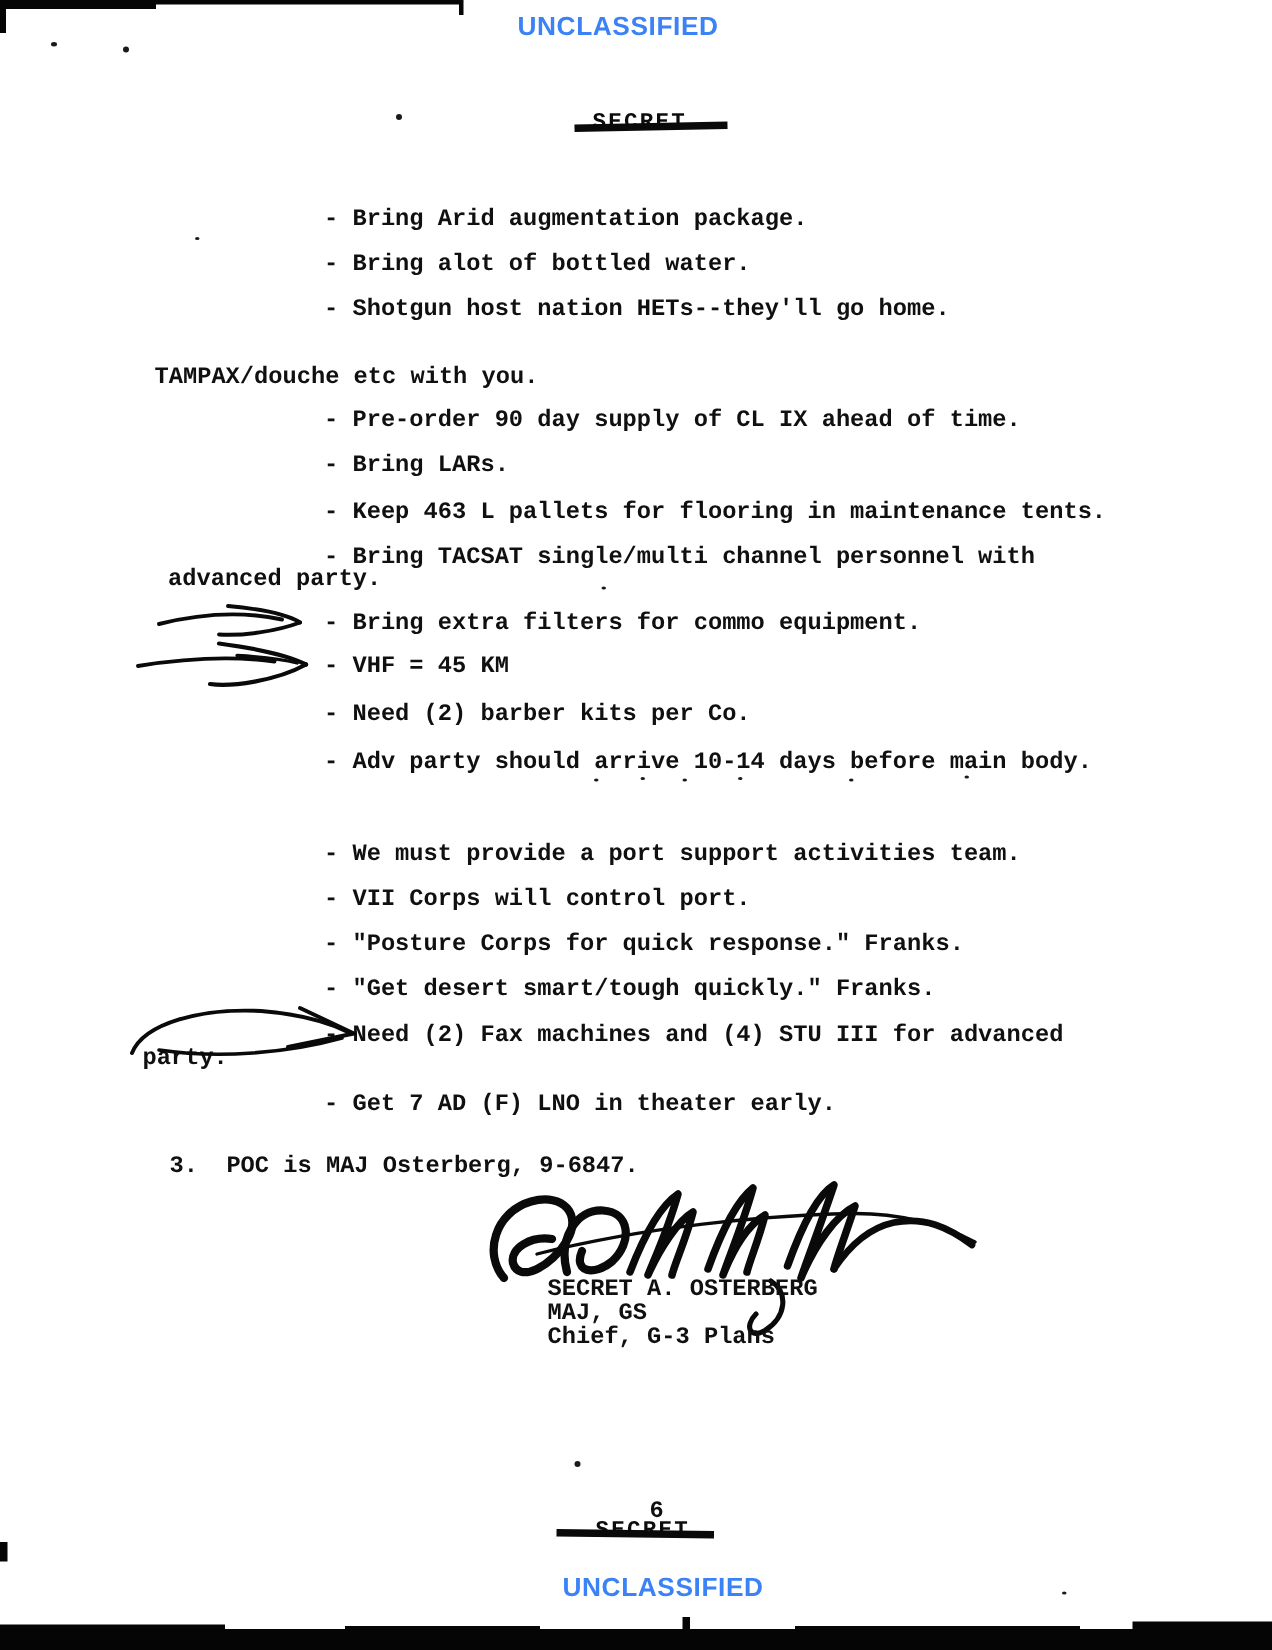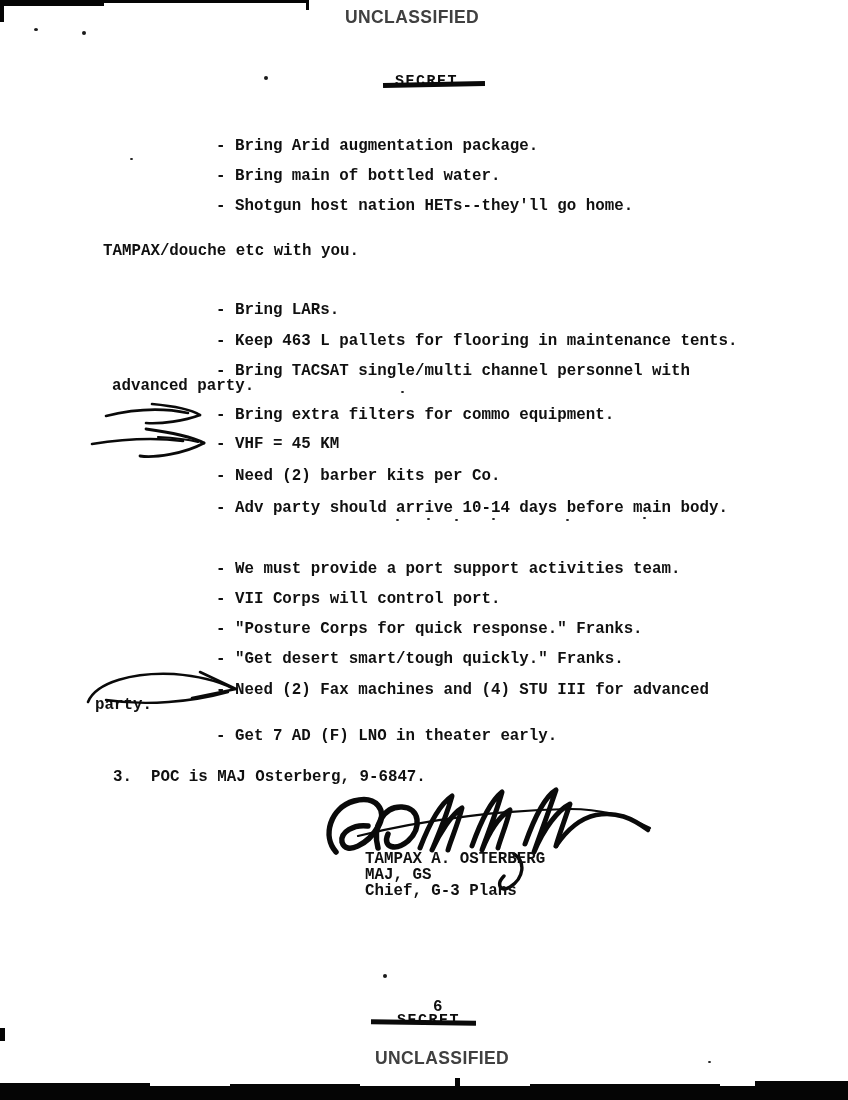--- a/index.html
+++ b/index.html
@@ -8,21 +8,21 @@
     background:#ffffff; overflow:hidden;
     font-family:"Liberation Mono", monospace;
   }
   .tline {
     position:absolute; white-space:pre;
     font:700 15.8px "Liberation Mono", monospace;
     color:#101010; letter-spacing:0px;
   }
   .banner {
     position:absolute; font:700 17.5px "Liberation Sans", sans-serif;
-    letter-spacing:0.4px; color:#404040;
+    letter-spacing:0.4px; color:#3b82f6;
   }
   .stamp {
     position:absolute; font:700 15px "Liberation Mono", monospace;
     letter-spacing:1.5px; color:#0c0c0c;
   }
   .strike { position:absolute; background:#0a0a0a; }
   .mark  { position:absolute; background:#050505; }
   .spk   { position:absolute; background:#1a1a1a; border-radius:50%; }
   svg.hand { position:absolute; overflow:visible; }
   svg.hand path { fill:none; stroke:#0a0a0a; stroke-linecap:round; stroke-linejoin:round; }
@@ -37,23 +37,24 @@
   <div class="mark" style="left:12px;top:0;width:92px;height:6px"></div>
   <div class="mark" style="left:104px;top:0;width:204px;height:3px"></div>
   <div class="mark" style="left:306px;top:0;width:3px;height:10px"></div>
 
   <div class="banner" style="left:345px;top:7px">UNCLASSIFIED</div>
 
   <div class="stamp" style="left:395px;top:73px">SECRET</div>
   <div class="strike" style="left:383px;top:82px;width:102px;height:5px;transform:rotate(-1.2deg)"></div>
 
   <div class="tline" style="left:216px;top:137px">- Bring Arid augmentation package.</div>
-  <div class="tline" style="left:216px;top:167px">- Bring main of bottled water.</div>
+  <div class="tline" style="left:216px;top:167px">- Bring alot of bottled water.</div>
   <div class="tline" style="left:216px;top:197px">- Shotgun host nation HETs--they'll go home.</div>
   <div class="tline" style="left:103px;top:242px">TAMPAX/douche etc with you.</div>
+  <div class="tline" style="left:216px;top:271px">- Pre-order 90 day supply of CL IX ahead of time.</div>
   <div class="tline" style="left:216px;top:301px">- Bring LARs.</div>
   <div class="tline" style="left:216px;top:332px">- Keep 463 L pallets for flooring in maintenance tents.</div>
   <div class="tline" style="left:216px;top:362px">- Bring TACSAT single/multi channel personnel with</div>
   <div class="tline" style="left:112px;top:377px">advanced party.</div>
   <div class="tline" style="left:216px;top:406px">- Bring extra filters for commo equipment.</div>
   <div class="tline" style="left:216px;top:435px">- VHF = 45 KM</div>
   <div class="tline" style="left:216px;top:467px">- Need (2) barber kits per Co.</div>
   <div class="tline" style="left:216px;top:499px">- Adv party should arrive 10-14 days before main body.</div>
   <div class="tline" style="left:216px;top:560px">- We must provide a port support activities team.</div>
   <div class="tline" style="left:216px;top:590px">- VII Corps will control port.</div>
@@ -89,21 +90,21 @@
     <path d="M152,64 C162,36 172,18 182,10 C176,32 166,56 162,68 C170,48 180,34 190,28 C186,44 180,58 178,66" stroke-width="5"></path>
     <path d="M205,62 C215,34 226,14 236,8 C228,32 218,58 214,70 C224,46 238,28 250,22 C244,40 238,56 236,64" stroke-width="5"></path>
     <path d="M236,64 C248,46 262,36 276,33 C296,29 312,36 328,48" stroke-width="4.5"></path>
     <path d="M38,54 C110,36 190,28 250,27 C280,27 305,33 330,46" stroke-width="2.2"></path>
   </svg>
 
   <svg class="hand" style="left:488px;top:848px" width="40" height="46" viewBox="0 0 40 46">
     <path d="M26,6 C38,14 36,30 22,39 C12,45 8,36 16,28" stroke-width="3.4"></path>
   </svg>
 
-  <div class="tline" style="left:365px;top:850px">TAMPAX A. OSTERBERG</div>
+  <div class="tline" style="left:365px;top:850px">SECRET A. OSTERBERG</div>
   <div class="tline" style="left:365px;top:866px">MAJ, GS</div>
   <div class="tline" style="left:365px;top:882px">Chief, G-3 Plans</div>
 
   <div class="tline" style="left:433px;top:998px">6</div>
   <div class="stamp" style="left:397px;top:1012px">SECRET</div>
   <div class="strike" style="left:371px;top:1020px;width:105px;height:5px;transform:rotate(0.8deg)"></div>
   <div class="banner" style="left:375px;top:1048px">UNCLASSIFIED</div>
 
   <div class="mark" style="left:0;top:1086px;width:848px;height:14px"></div>
   <div class="mark" style="left:0;top:1083px;width:150px;height:4px"></div>

